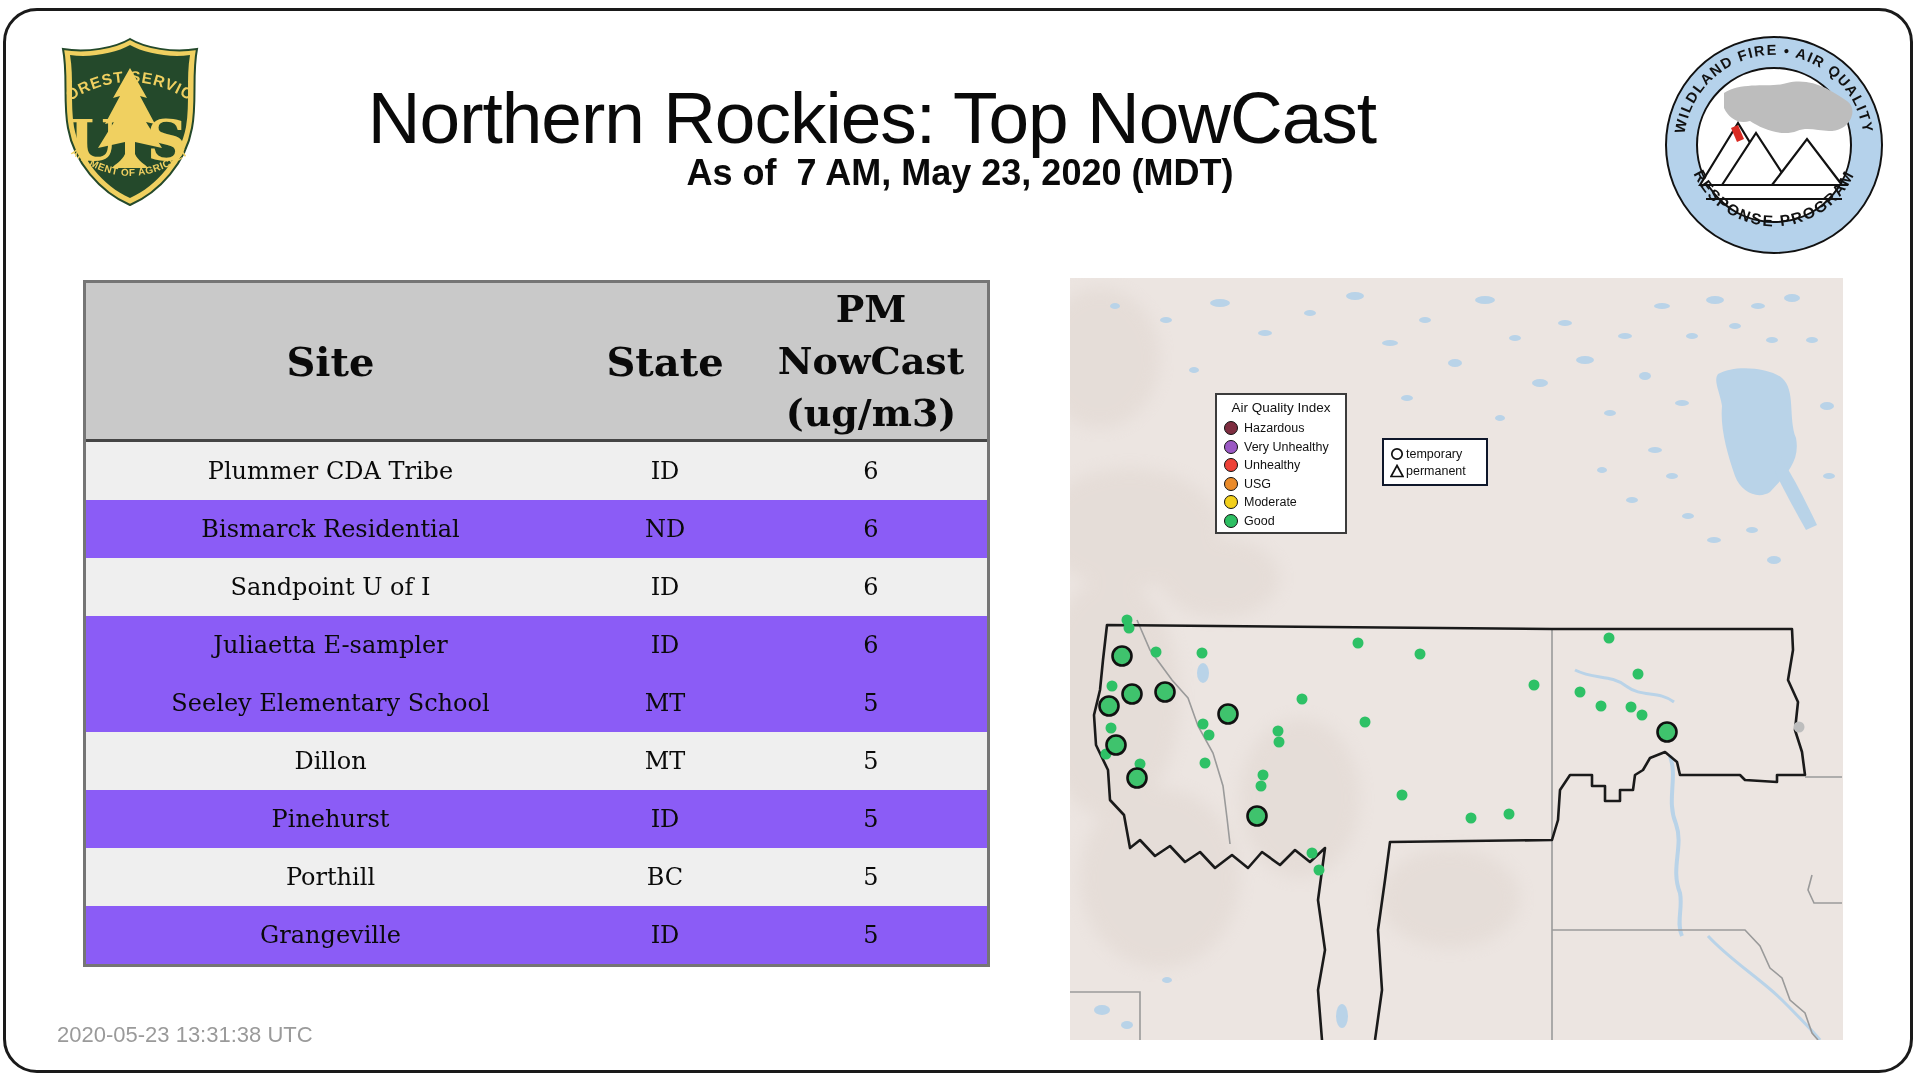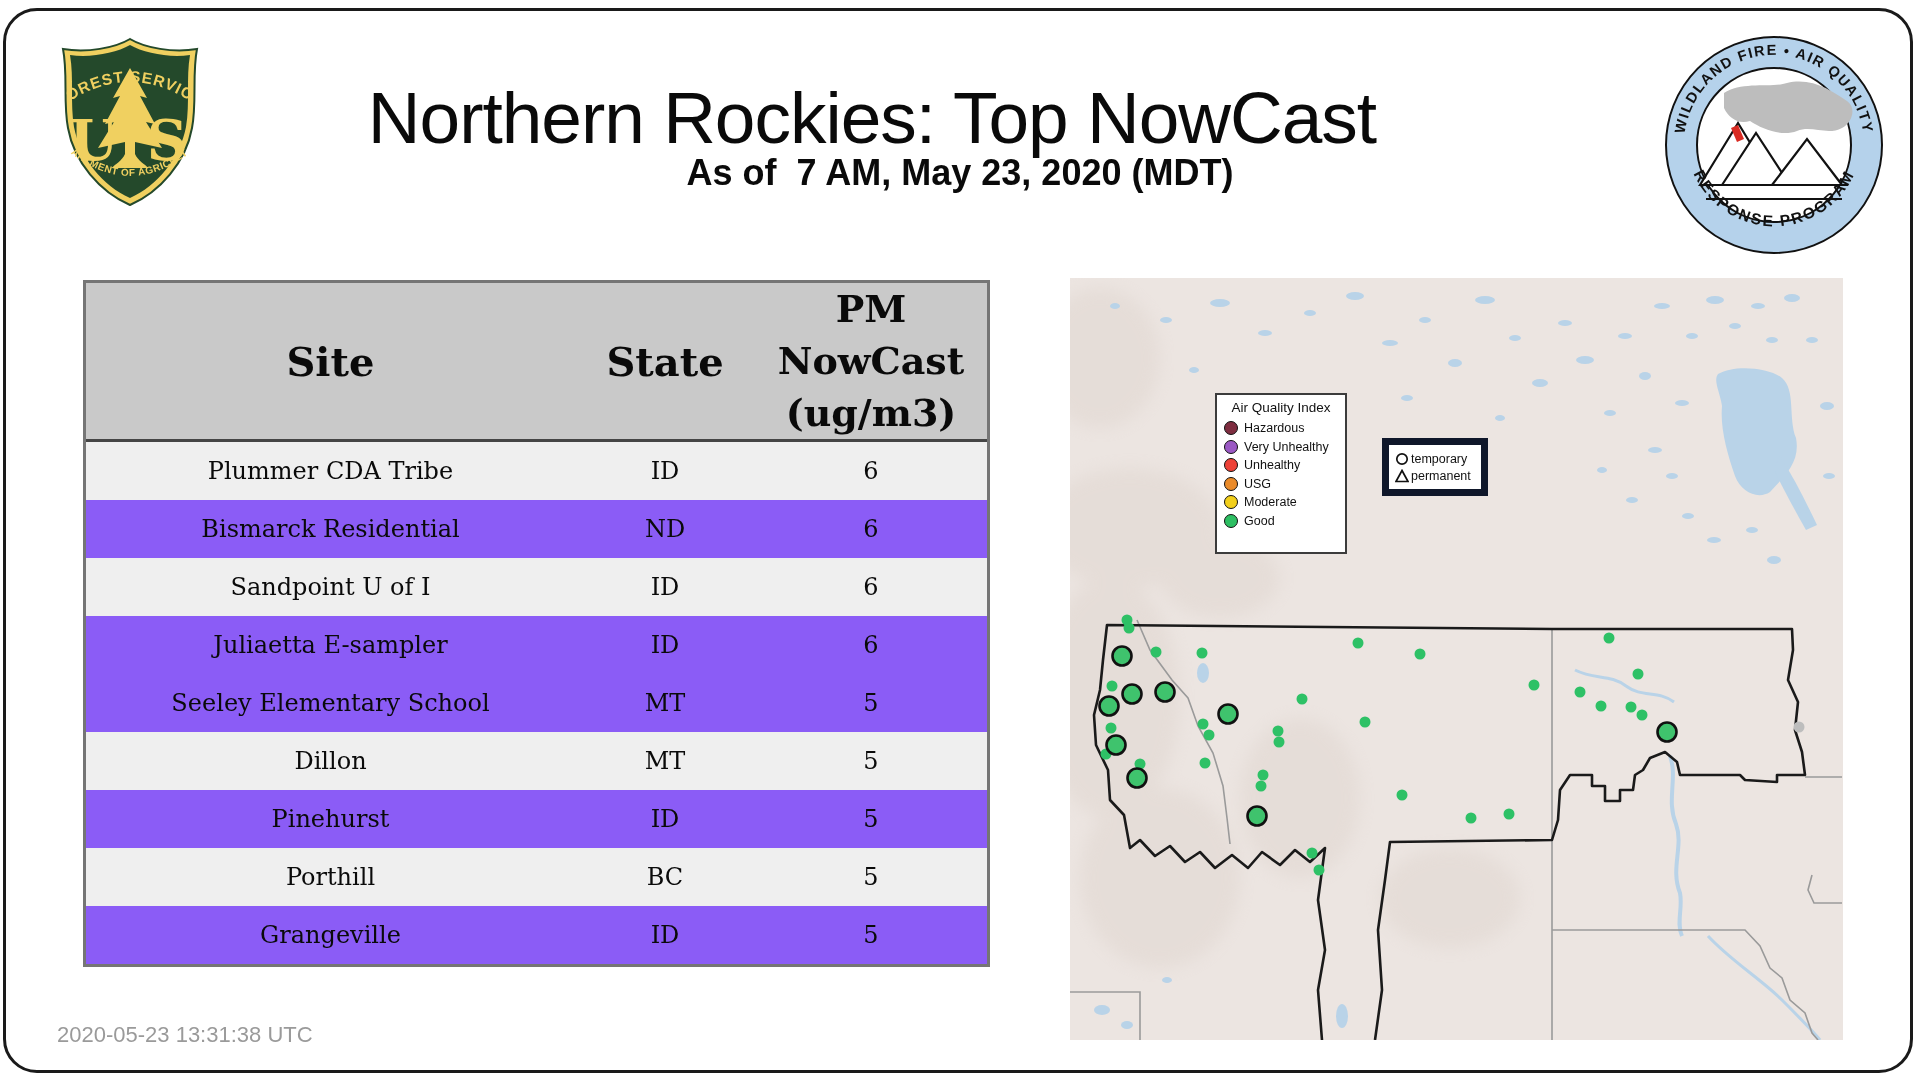--- a/index.html
+++ b/index.html
@@ -26,28 +26,28 @@
   thead th{background:#c9c9c9;border-bottom:3px solid #454545;height:119px;
            font-size:40px;font-weight:bold;text-align:center;vertical-align:middle;padding:0;}
   thead th .pmhead{width:200px;margin:0 auto;font-size:38px;line-height:52px;}
   tbody td{height:58px;font-size:24px;text-align:center;vertical-align:middle;padding:0;}
   tbody tr.odd{background:#efefef;} tbody tr.even{background:#8b5cf6;}
 
   
   .map{position:absolute;left:1070px;top:278px;width:773px;height:762px;background:#ece5e1;overflow:hidden;}
   .map svg.base{position:absolute;left:0;top:0;}
   .legend{position:absolute;left:145px;top:115px;width:132px;background:#fff;
-          border:2px solid #3c3c3c;box-sizing:border-box;padding:5px 7px 22px 7px;z-index:5;}
+          border:2px solid #3c3c3c;box-sizing:border-box;padding:5px 7px 2px 7px;z-index:5;}
   .legend-title{font-size:13.5px;color:#111;text-align:center;margin-bottom:4px;}
   .legend-item{display:flex;align-items:center;height:18.5px;}
   .swatch{width:12px;height:12px;border-radius:50%;border:1.8px solid #111;
           box-sizing:content-box;margin-right:6px;flex:0 0 auto;}
   .legend-label{font-size:12.5px;color:#111;white-space:nowrap;}
   .mlegend{position:absolute;left:312px;top:160px;width:106px;background:#fff;
-           border:7px solid #0f172a;box-sizing:border-box;padding:5px 6px;z-index:5;}
+           border:2px solid #0f172a;box-sizing:border-box;padding:5px 6px;z-index:5;}
   .mrow{display:flex;align-items:center;height:17px;}
   .micon{width:16px;flex:0 0 auto;display:flex;align-items:center;}
   .mlabel{font-size:12.5px;color:#111;white-space:nowrap;}
 </style>
 </head>
 <body>
 
 <div class="slide">
   <div class="frame"></div>
 

